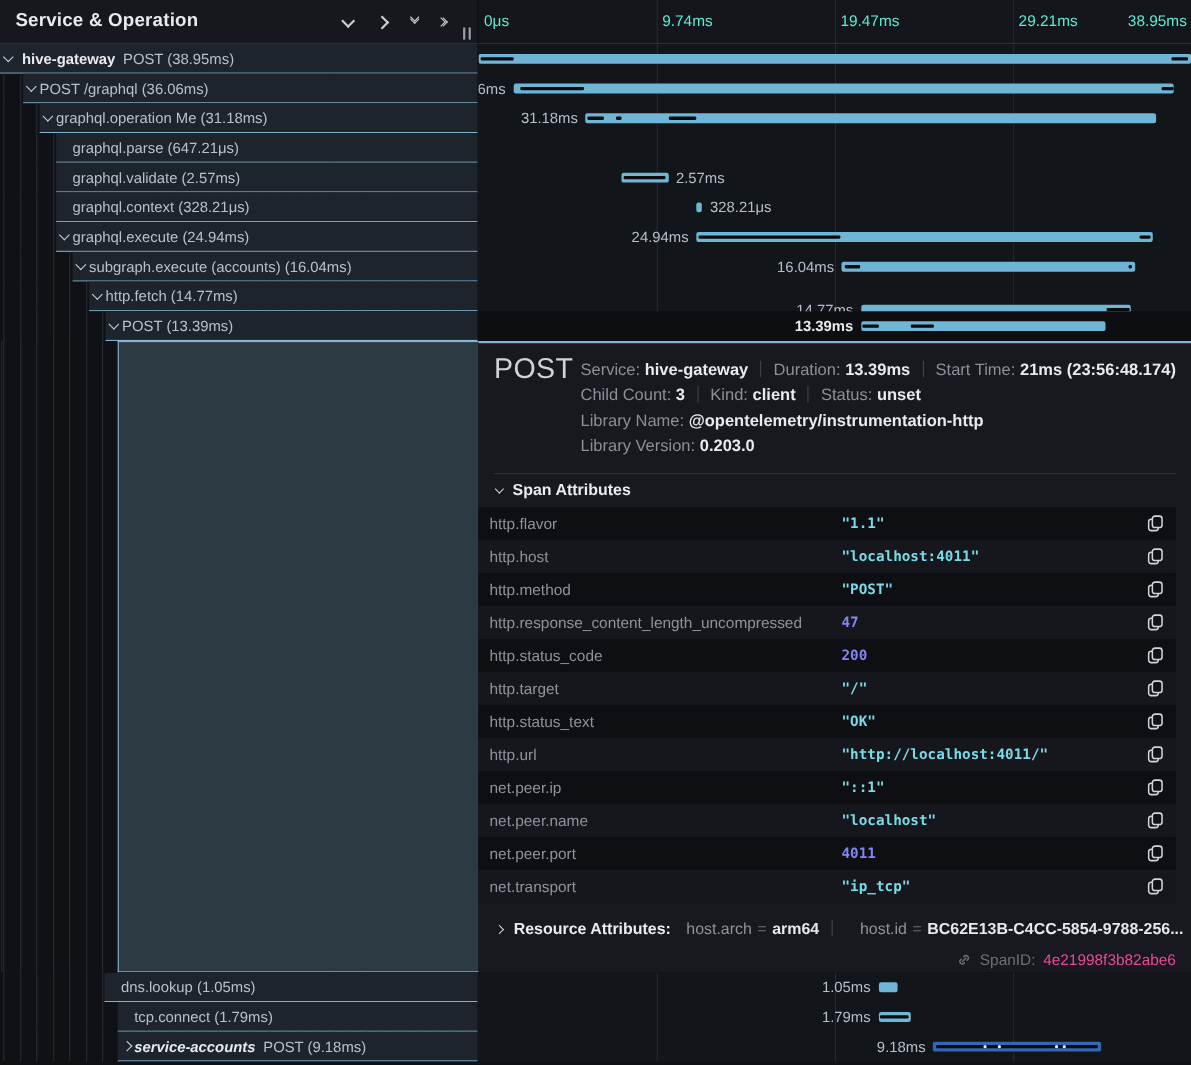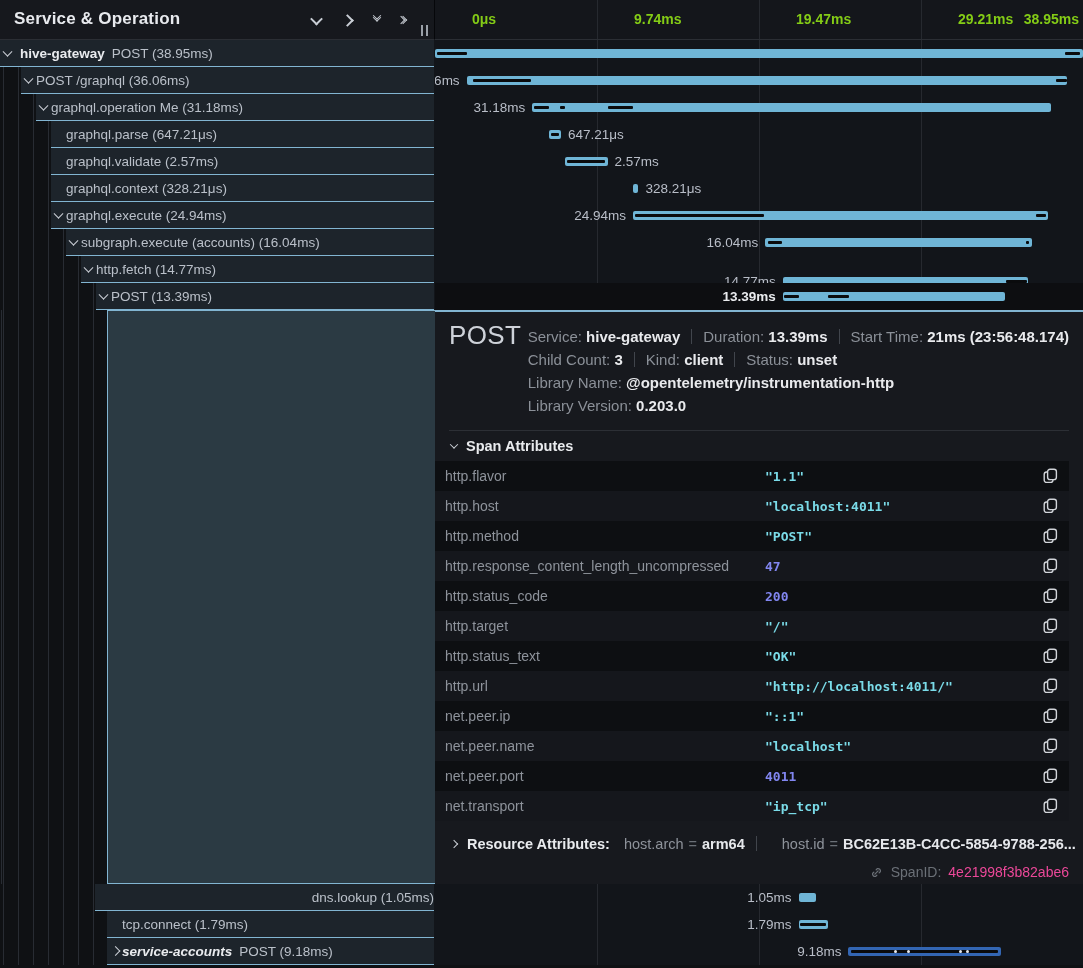--- a/index.html
+++ b/index.html
@@ -17,21 +17,21 @@
   .chev.right { transform:rotate(-45deg); }
   .chev.small { width:6px; height:6px; border-width:1.7px; }
   .dbl-v .chev { margin-top:-4px; } .dbl-v { display:flex; flex-direction:column; align-items:center; }
   .dbl-h .chev { margin-left:-4px; } .dbl-h { display:flex; align-items:center; }
   #drag-handle { position:absolute; left:420px; top:25px; width:10px; height:12px; cursor:col-resize; }
   #drag-handle i { position:absolute; top:0; width:2px; height:11px; background:#9aa0a8; }
   #drag-handle i:first-child { left:1px; } #drag-handle i:last-child { left:6px; }
 
   #tl-header { position:absolute; left:435px; top:0; width:648px; height:40px; background:#14161b;
                border-bottom:1px solid #2b2e34; overflow:hidden; }
-  .tick { position:absolute; top:11px; font-size:14px; font-weight:700; color:#84cc16; white-space:nowrap;margin-left:32px; }
+  .tick { position:absolute; top:11px; font-size:14px; font-weight:400; color:#5eead4; white-space:nowrap; }
   .gridline { position:absolute; top:0; bottom:0; width:1px; background:#26292f; }
 
   
   .rows { position:absolute; left:0; width:1083px; overflow:hidden; background:#12151a; }
   #rows-top    { top:40px;  height:270px; }
   #rows-bottom { top:884px; height:81px; }
   .row-left { position:absolute; left:0; width:434px; height:27px; background:#0f1114;
               background-image:repeating-linear-gradient(90deg,#282c33 0,#282c33 1px,transparent 1px,transparent 15px);
               background-position:3px 0; cursor:pointer; }
   .row-box { position:absolute; top:0; bottom:0; right:0; background:#1d242b; border-bottom:1px solid #82b5d2;
@@ -163,25 +163,20 @@
         <div class="bar" style="left: 97.3248px; width: 518.733px;"></div>
         <div class="bar-mark" style="left: 98.9884px; width: 14.973px;"></div>
         <div class="bar-mark" style="left: 124.775px; width: 4.99101px;"></div>
         <div class="bar-mark" style="left: 173.022px; width: 24.9551px;"></div>
       </div>
       <div class="row-left" style="top: 81px;">
         <div class="row-box" style="left: 51px; padding-left: 15px;">
           <span class="op">graphql.parse (647.21μs)</span>
         </div>
       </div>
-      <div class="row-right" style="top: 81px;">
-        <span class="bar-label" style="left: 132.94px;">647.21μs</span>
-        <div class="bar" style="left: 113.961px; width: 11.9784px;"></div>
-        <div class="bar-mark" style="left: 115.625px; width: 8.31836px;"></div>
-      </div>
       <div class="row-left" style="top: 108px;">
         <div class="row-box" style="left: 51px; padding-left: 15px;">
           <span class="op">graphql.validate (2.57ms)</span>
         </div>
       </div>
       <div class="row-right" style="top: 108px;">
         <span class="bar-label" style="left: 179.523px;">2.57ms</span>
         <div class="bar" style="left: 129.766px; width: 42.7564px;"></div>
         <div class="bar-mark" style="left: 132.262px; width: 37.4326px;"></div>
       </div>
@@ -369,21 +364,21 @@
       <span class="lbl">SpanID:</span>
       <b>4e21998f3b82abe6</b>
     </div>
   </div>
 
   <div id="rows-bottom" class="rows">
       <div class="gridline" style="left: 597px;"></div>
       <div class="gridline" style="left: 759px;"></div>
       <div class="gridline" style="left: 921px;"></div>
       <div class="row-left" style="top: 0px;">
-        <div class="row-box" style="left: 95px; padding-left: 15px; justify-content: flex-end;">
+        <div class="row-box" style="left: 95px; padding-left: 15px;">
           <span class="op">dns.lookup (1.05ms)</span>
         </div>
       </div>
       <div class="row-right" style="top: 0px;">
         <span class="bar-label" style="right: 291.488px;">1.05ms</span>
         <div class="bar" style="left: 363.512px; width: 17.4685px;"></div>
       </div>
       <div class="row-left" style="top: 27px;">
         <div class="row-box" style="left: 107px; padding-left: 15px;">
           <span class="op">tcp.connect (1.79ms)</span>

